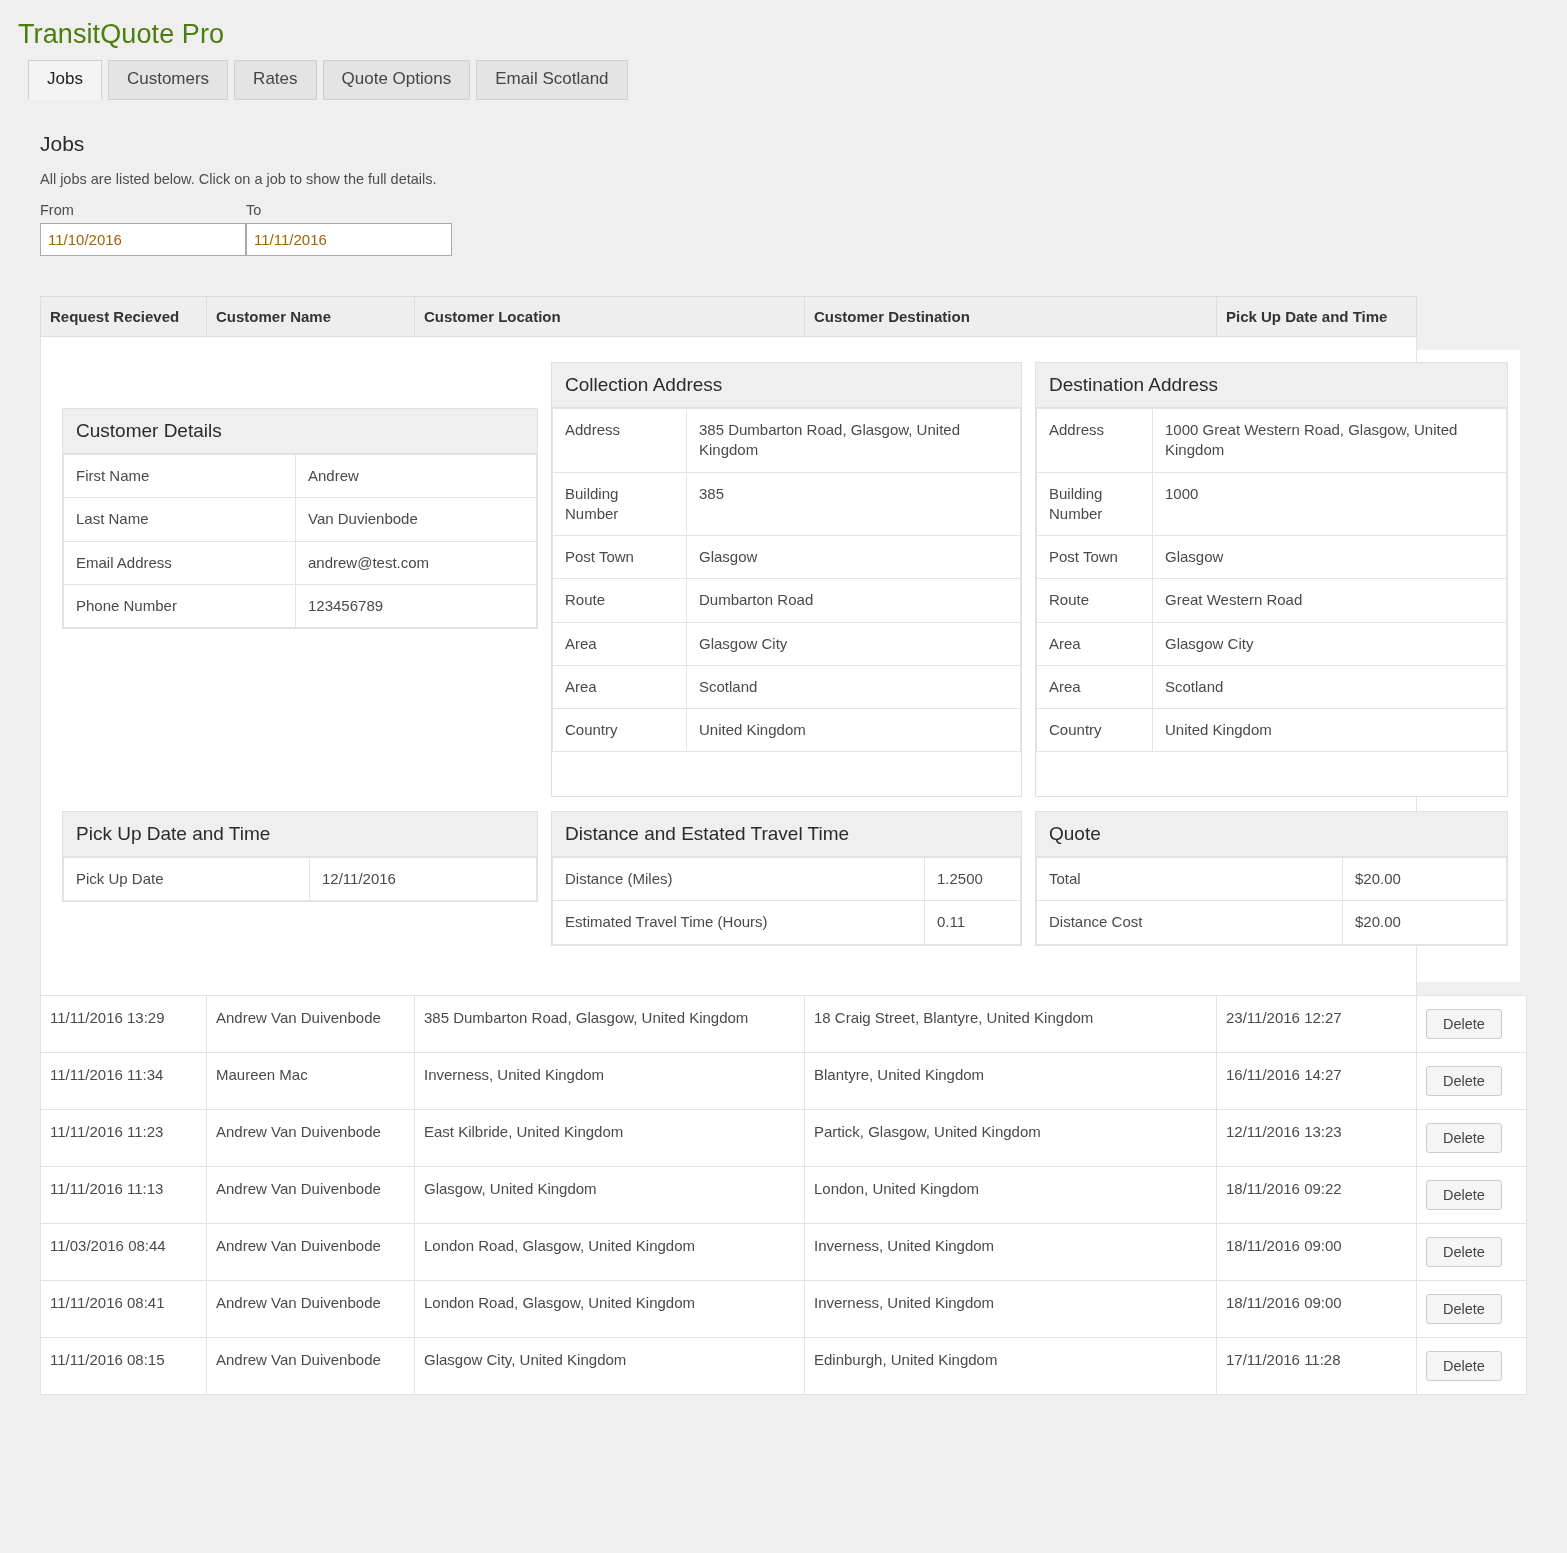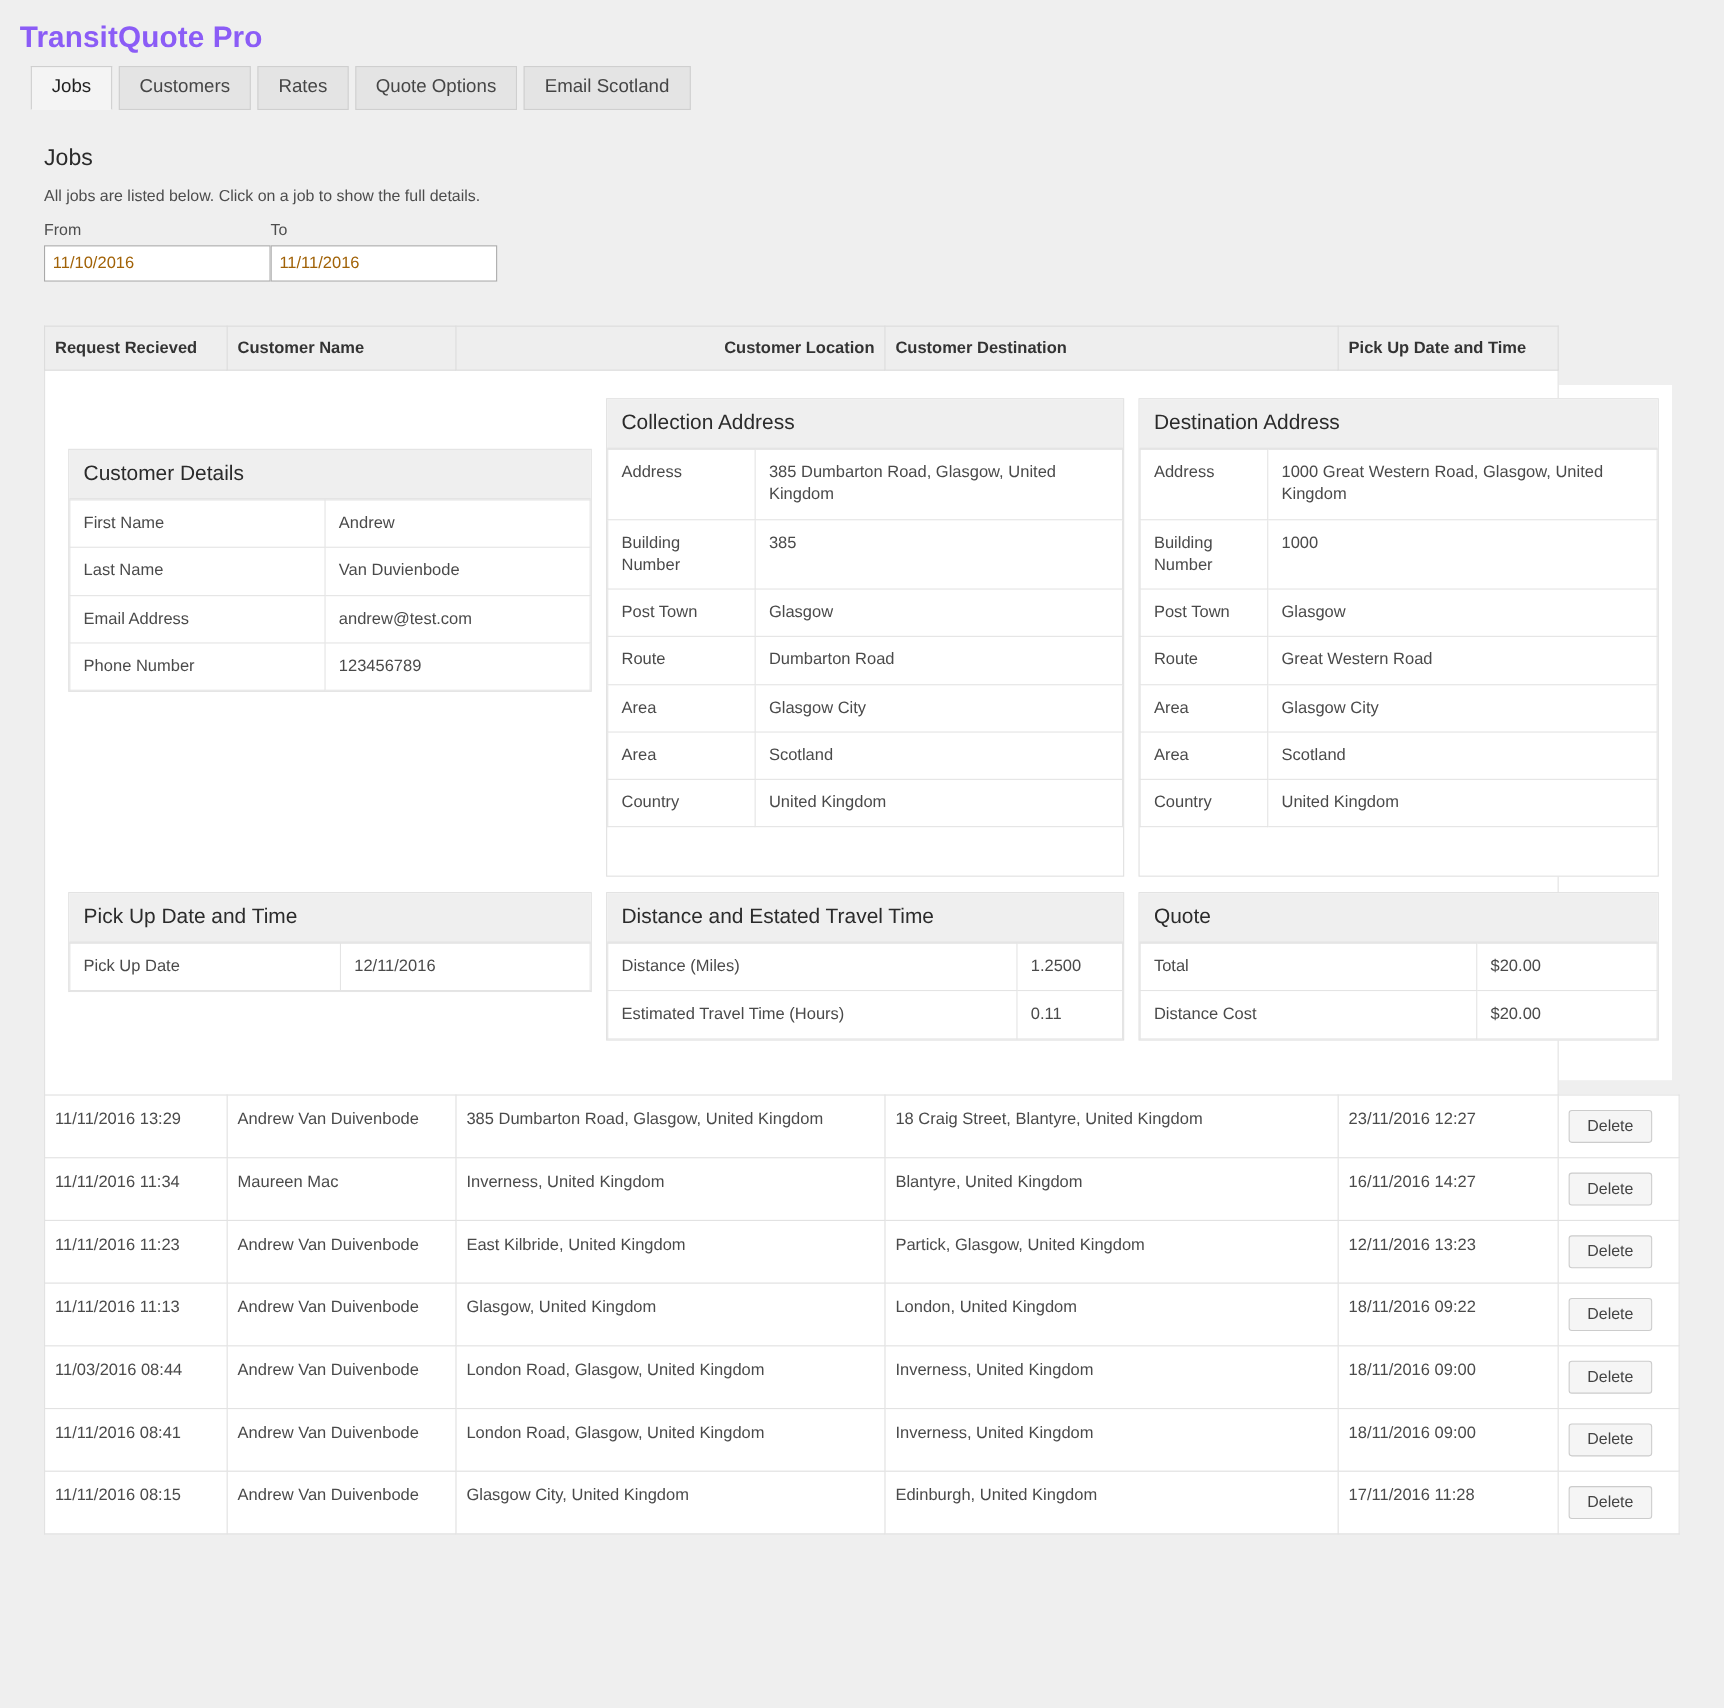--- a/index.html
+++ b/index.html
@@ -13,22 +13,22 @@
     width: 1567px;
     min-height: 1553px;
     position: relative;
     background: #efefef;
     overflow: hidden;
   }
 
   
   .app-title {
     font-size: 27px;
-    font-weight: 700;
-    color: #8b5cf6;
+    font-weight: 400;
+    color: #4d7c0f;
     margin: 0;
     padding: 19px 0 0 18px;
     letter-spacing: .1px;
   }
   .tabs {
     display: flex;
     align-items: flex-end;
     padding: 14px 0 0 28px;
     height: 50px;
   }
@@ -228,21 +228,21 @@
       <input class="filter-input" type="text" value="11/11/2016" style="">
     </div>
   </div>
 
   <div class="jobs-wrap">
     <table class="jobs">
       <thead>
         <tr id="header-row">
             <th style="width: 166px;">Request Recieved</th>
             <th style="width: 208px;">Customer Name</th>
-            <th style="width: 390px; text-align: right;">Customer Location</th>
+            <th style="width: 390px;">Customer Location</th>
             <th style="width: 412px;">Customer Destination</th>
             <th style="width: 200px;">Pick Up Date and Time</th>
             <th style="background: transparent; border: none; width: 110px;"></th>
           </tr>
       </thead>
       <tbody id="jobs-body">
           <tr>
             <td class="detail-cell" colspan="5">
               <div class="detail">
                 <div class="detail-row">

